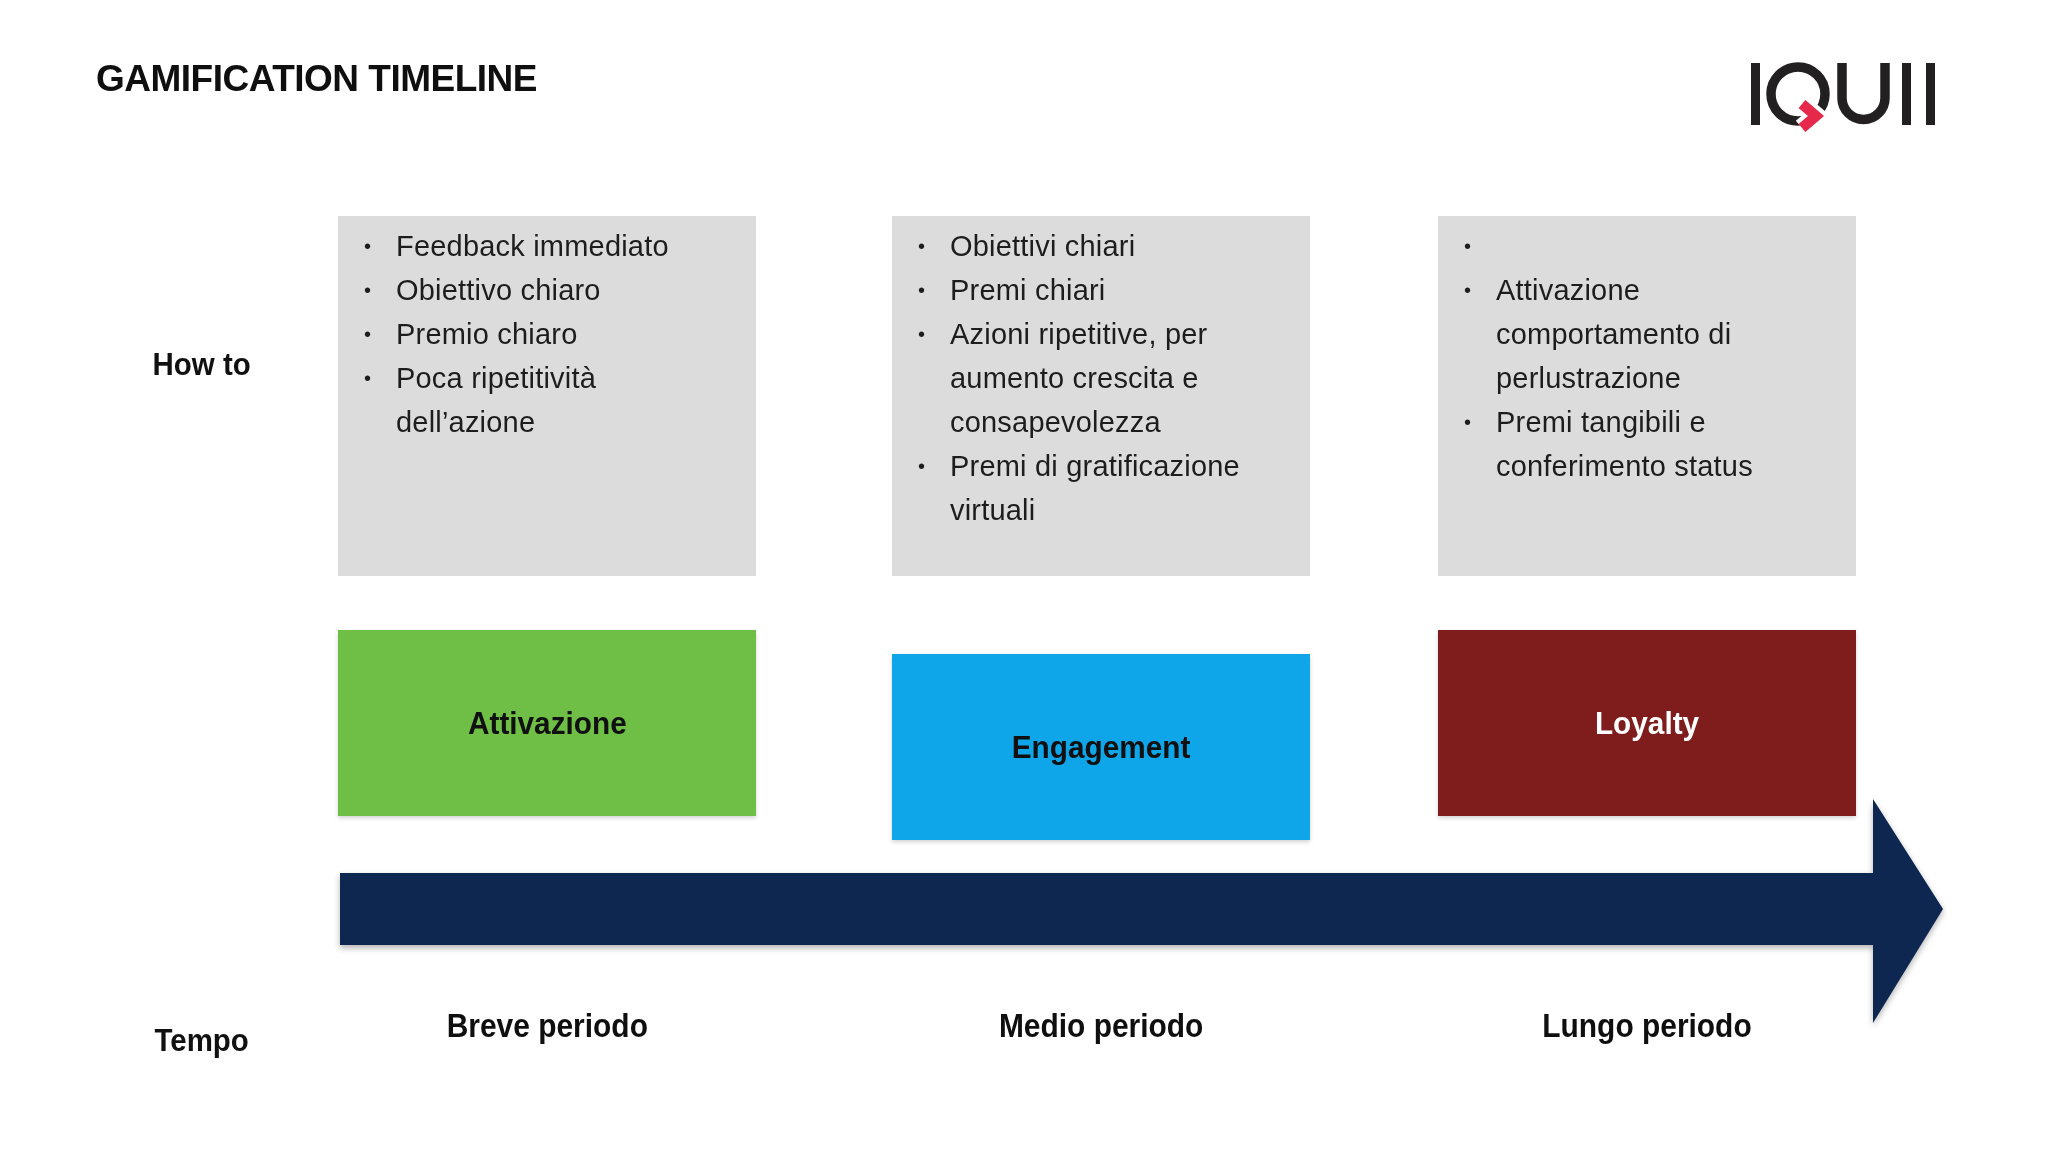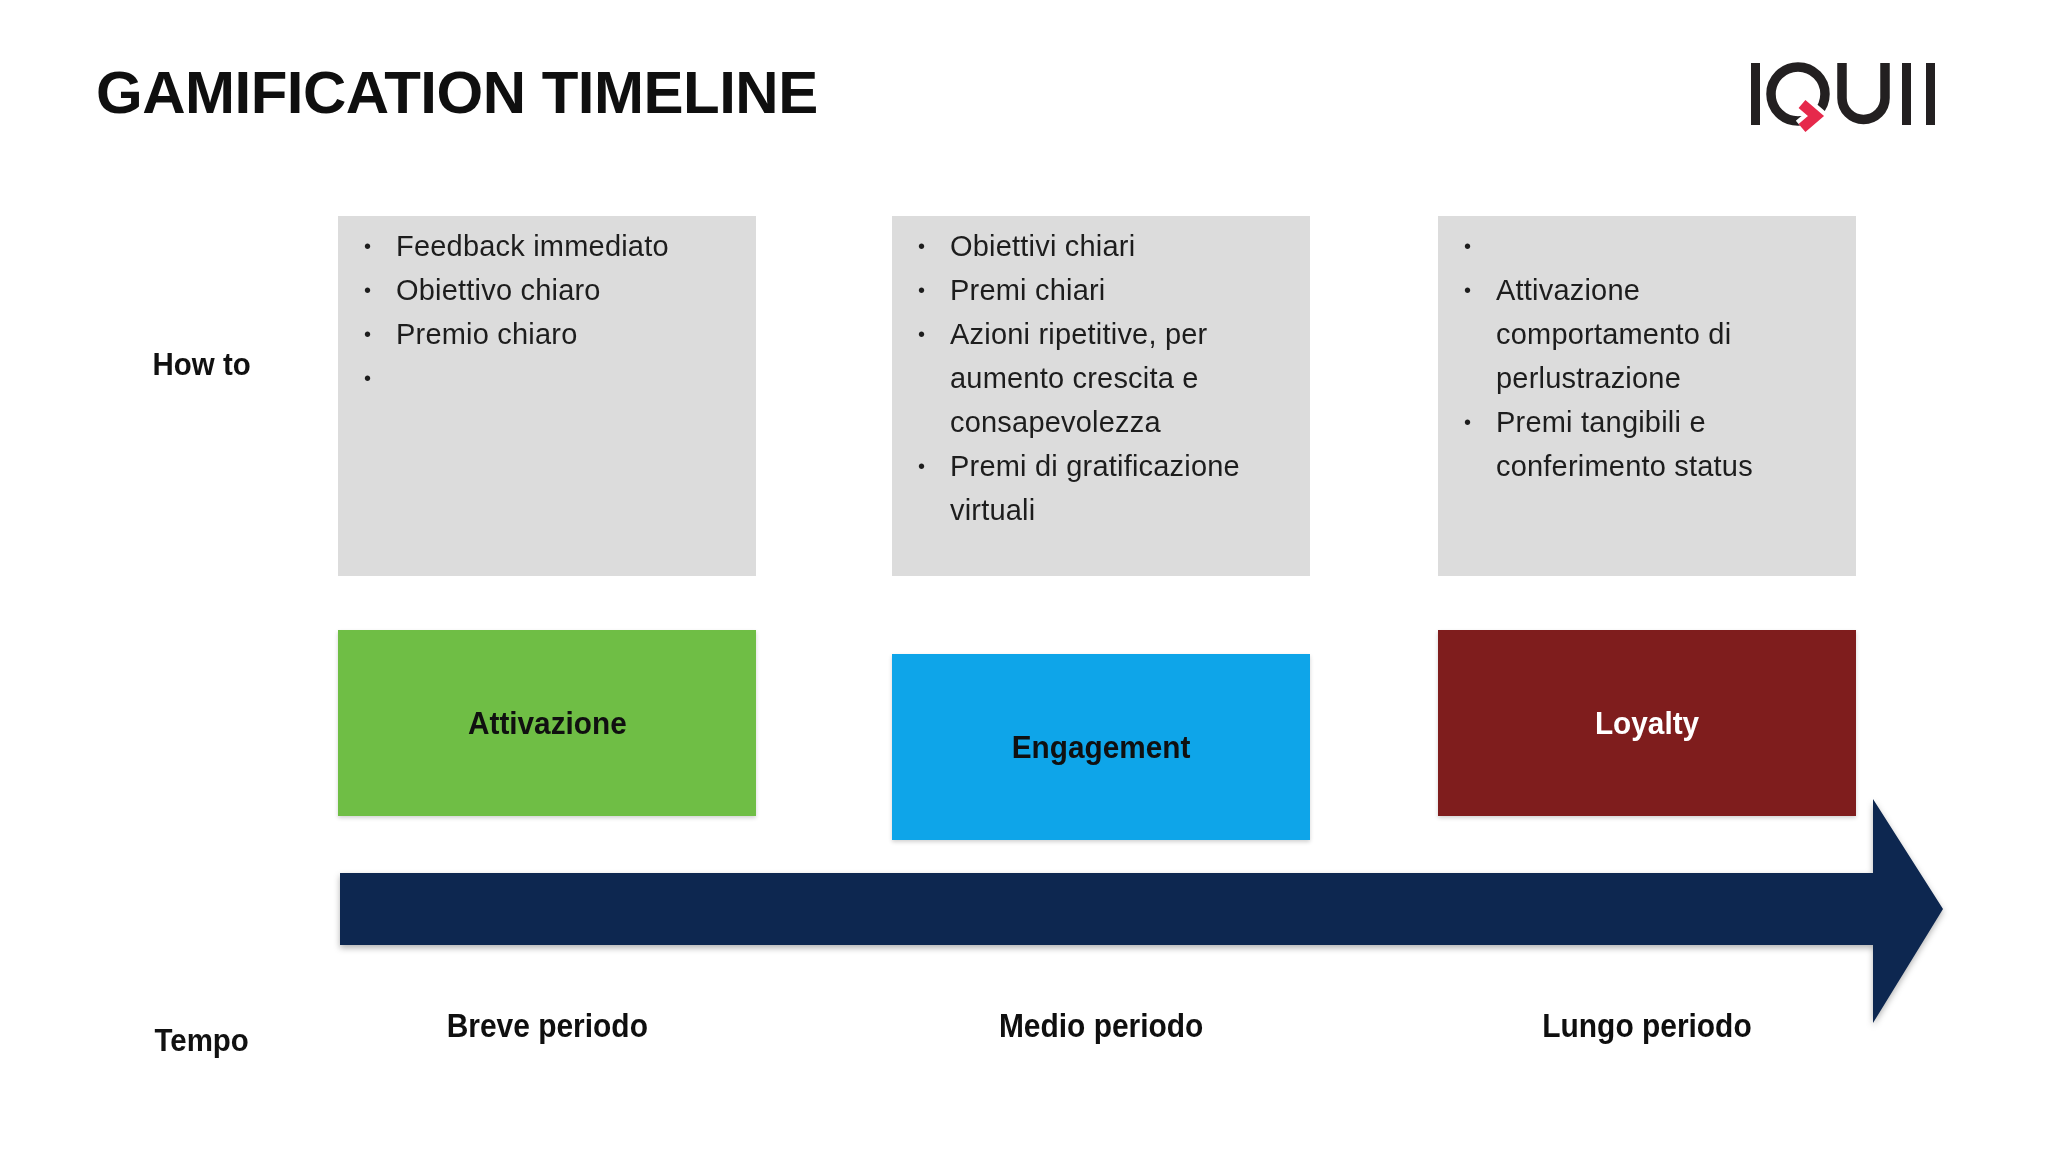--- a/index.html
+++ b/index.html
@@ -7,21 +7,21 @@
     position:relative;
     width:2048px;height:1152px;
     background:#ffffff;
     font-family:"Liberation Sans","DejaVu Sans",sans-serif;
     color:#1d1d1d;
     overflow:hidden;
   }
   
   .title{
     position:absolute;left:96px;top:58px;
-    font-size:60px;font-weight:bold;letter-spacing:-0.5px;
+    font-size:37px;font-weight:bold;letter-spacing:-0.5px;
     color:#0f0f0f;
   }
   
   .logo{position:absolute;left:1746px;top:58px;width:196px;height:74px;}
   
   .rowlabel{
     position:absolute;left:97px;width:210px;
     display:flex;align-items:center;justify-content:center;
     font-weight:bold;font-size:31px;color:#111;
   }
@@ -105,20 +105,22 @@
       <li>
           <span class="dot">•</span>
           <span class="btext">Obiettivo chiaro</span>
         </li>
       <li>
           <span class="dot">•</span>
           <span class="btext">Premio chiaro</span>
         </li>
       <li>
           <span class="dot">•</span>
+          <span class="btext">Poca ripetitività
+dell’azione</span>
         </li>
     </ul>
   </div>
   <div class="graybox col2">
     <ul>
       <li>
           <span class="dot">•</span>
           <span class="btext">Obiettivi chiari</span>
         </li>
       <li>

